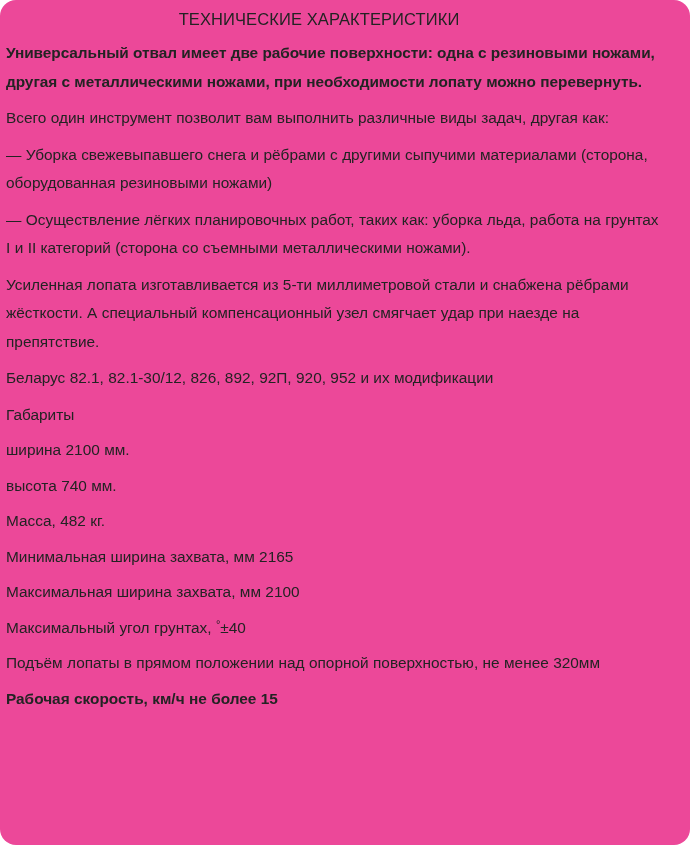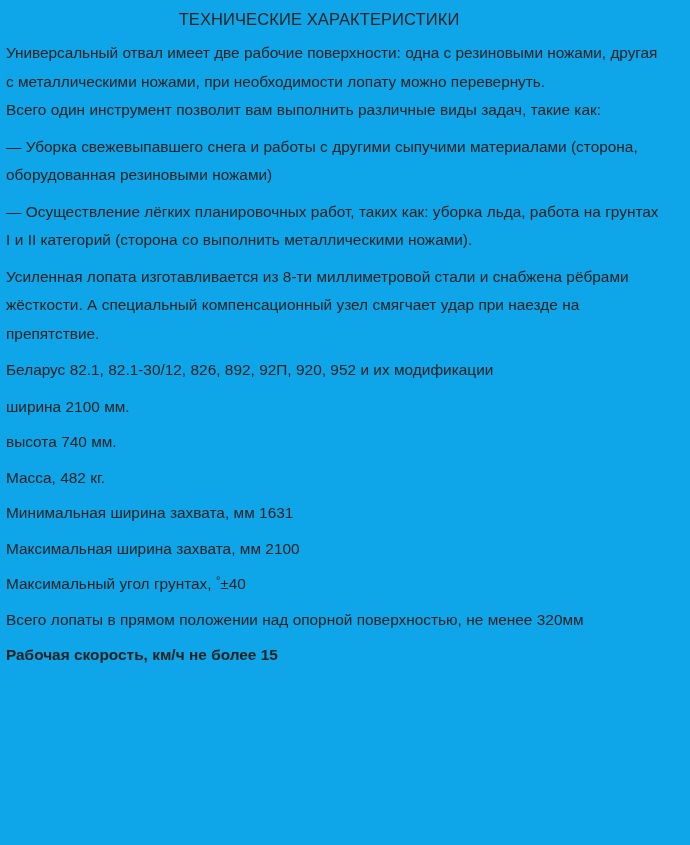--- a/index.html
+++ b/index.html
@@ -14,21 +14,22 @@
     font-family: "Liberation Sans", "DejaVu Sans", sans-serif;
     color: #232323;
     -webkit-font-smoothing: antialiased;
     overflow: hidden;
   }
   .page {
     box-sizing: border-box;
     width: 690px;
     height: 845px;
     padding: 7px 28px 0 6px;
-    background: #0ea5e9;
+    background: #ec4899;
+    border-radius: 16px;
   }
   .doc-title {
     text-align: center;
     font-size: 16.5px;
     font-weight: 400;
     line-height: 24px;
     margin: 0 0 8px 0;
     letter-spacing: 0.1px;
     color: #232323;
     padding-right: 30px;
@@ -36,22 +37,22 @@
   .para {
     font-size: 15.4px;
     line-height: 28.5px;
     margin: 0 0 8px 0;
     color: #232323;
     max-width: 670px;
     text-align: left;
     word-spacing: 0.1px;
   }
   .para.lead {
-    font-weight: 400;
-    margin-bottom: 0;
+    font-weight: 700;
+    margin-bottom: 8px;
     letter-spacing: -0.05px;
   }
   .para.spec {
     margin-bottom: 7px;
   }
   .para:last-child {
     margin-bottom: 0;
     font-weight: bold;
   }
   .deg {
@@ -63,40 +64,41 @@
 </style>
 </head>
 <body>
 
 <div class="page">
 
   <h1 class="doc-title">ТЕХНИЧЕСКИЕ ХАРАКТЕРИСТИКИ</h1>
 
   <p class="para lead">Универсальный отвал имеет две рабочие поверхности: одна с резиновыми ножами, другая с металлическими ножами, при необходимости лопату можно перевернуть.</p>
 
-  <p class="para">Всего один инструмент позволит вам выполнить различные виды задач, такие как:</p>
+  <p class="para">Всего один инструмент позволит вам выполнить различные виды задач, другая как:</p>
 
-  <p class="para">— Уборка свежевыпавшего снега и работы с другими сыпучими материалами (сторона, оборудованная резиновыми ножами)</p>
+  <p class="para">— Уборка свежевыпавшего снега и рёбрами с другими сыпучими материалами (сторона, оборудованная резиновыми ножами)</p>
 
-  <p class="para">— Осуществление лёгких планировочных работ, таких как: уборка льда, работа на грунтах I и II категорий (сторона со выполнить металлическими ножами).</p>
+  <p class="para">— Осуществление лёгких планировочных работ, таких как: уборка льда, работа на грунтах I и II категорий (сторона со съемными металлическими ножами).</p>
 
-  <p class="para">Усиленная лопата изготавливается из 8-ти миллиметровой стали и снабжена рёбрами жёсткости. А специальный компенсационный узел смягчает удар при наезде на препятствие.</p>
+  <p class="para">Усиленная лопата изготавливается из 5-ти миллиметровой стали и снабжена рёбрами жёсткости. А специальный компенсационный узел смягчает удар при наезде на препятствие.</p>
 
   <p class="para">Беларус 82.1, 82.1-30/12, 826, 892, 92П, 920, 952 и их модификации</p>
 
+  <p class="para spec">Габариты</p>
 
   <p class="para spec">ширина 2100 мм.</p>
 
   <p class="para spec">высота 740 мм.</p>
 
   <p class="para spec">Масса, 482 кг.</p>
 
-  <p class="para spec">Минимальная ширина захвата, мм 1631</p>
+  <p class="para spec">Минимальная ширина захвата, мм 2165</p>
 
   <p class="para spec">Максимальная ширина захвата, мм 2100</p>
 
   <p class="para spec"><span>Максимальный угол грунтах, </span><span class="deg">°</span><span>±40</span></p>
 
-  <p class="para spec">Всего лопаты в прямом положении над опорной поверхностью, не менее 320мм</p>
+  <p class="para spec">Подъём лопаты в прямом положении над опорной поверхностью, не менее 320мм</p>
 
   <p class="para spec">Рабочая скорость, км/ч не более 15</p>
 
 </div>
 
 </body></html>

